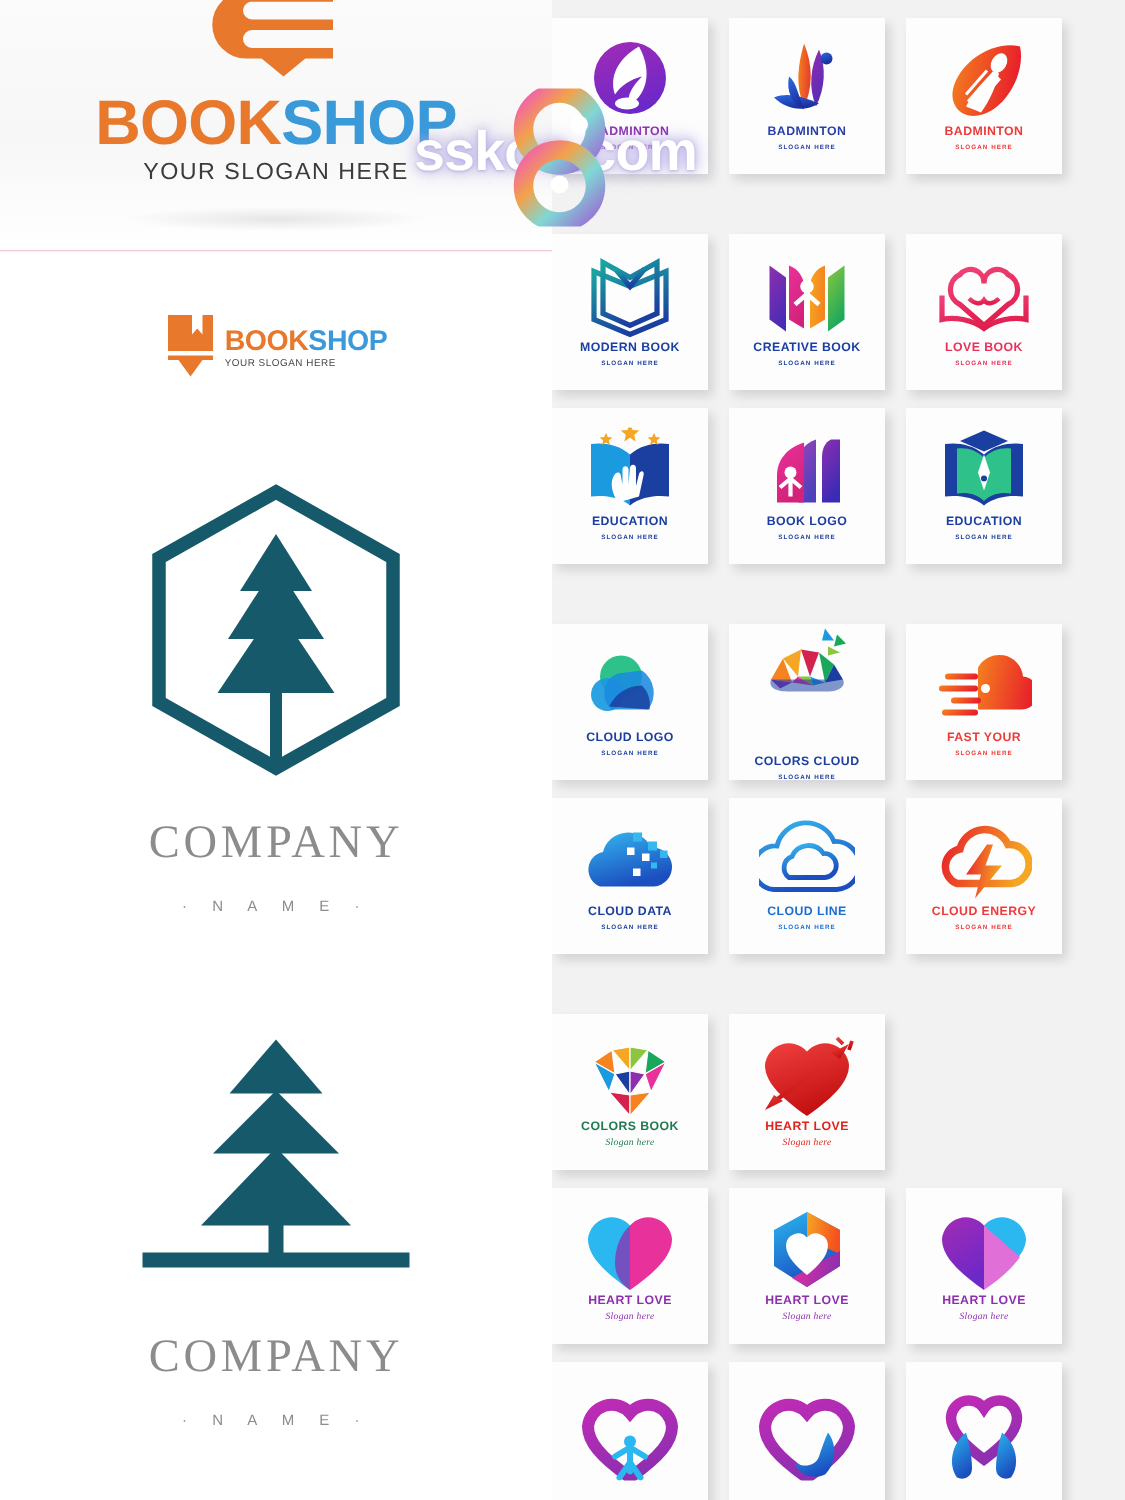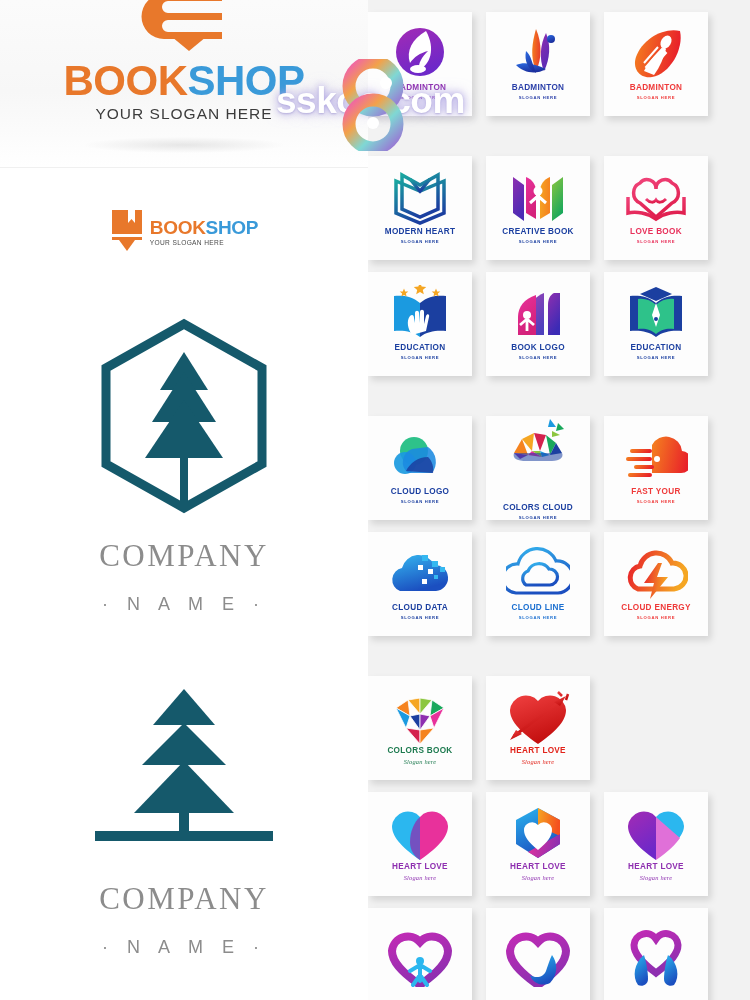--- a/index.html
+++ b/index.html
@@ -134,21 +134,21 @@
   }
   .company-title {
     font-family: "Liberation Serif", serif;
     font-size: 31px;
     letter-spacing: 2.5px;
     color: #8c8c8c;
     line-height: 1;
     white-space: nowrap;
   }
   .company-sub {
-    font-size: 18px;
+    font-size: 10px;
     letter-spacing: 7px;
     color: #8c8c8c;
     margin-top: 23px;
     white-space: nowrap;
   }
 
   
   .right-panel {
     position: relative;
     width: 382px;
@@ -399,21 +399,21 @@
                   <linearGradient id="g5" x1="0" y1="0" x2="0.4" y2="1">
                     <stop offset="0%" stop-color="#1aa6a0"></stop>
                     <stop offset="100%" stop-color="#1b3fa0"></stop>
                   </linearGradient>
                 </defs>
                 <path d="M8 12 V44 L32 54 L56 44 V12 L32 22 Z" fill="none" stroke="url(#g5)" stroke-width="3.5"></path>
                 <path d="M14 6 V40 L32 48 L50 40 V6 L32 16 Z" fill="none" stroke="url(#g5)" stroke-width="3.5"></path>
                 <path d="M22 10 L32 22 L42 10" fill="none" stroke="url(#g5)" stroke-width="3.5"></path>
               </svg>
             </div>
-            <div class="card-title" style="color: rgb(27, 63, 160);">MODERN HEART</div>
+            <div class="card-title" style="color: rgb(27, 63, 160);">MODERN BOOK</div>
             <div class="card-sub" style="color: rgb(27, 63, 160);">SLOGAN HERE</div>
           </div>
           <div class="logo-card">
             <div class="card-art">
               <svg width="64" height="58" viewBox="0 0 64 58">
                 <defs>
                   <linearGradient id="g6" x1="0" y1="0" x2="0.4" y2="1">
                     <stop offset="0%" stop-color="#8e2fb0"></stop>
                     <stop offset="100%" stop-color="#4b2bb5"></stop>
                   </linearGradient>

